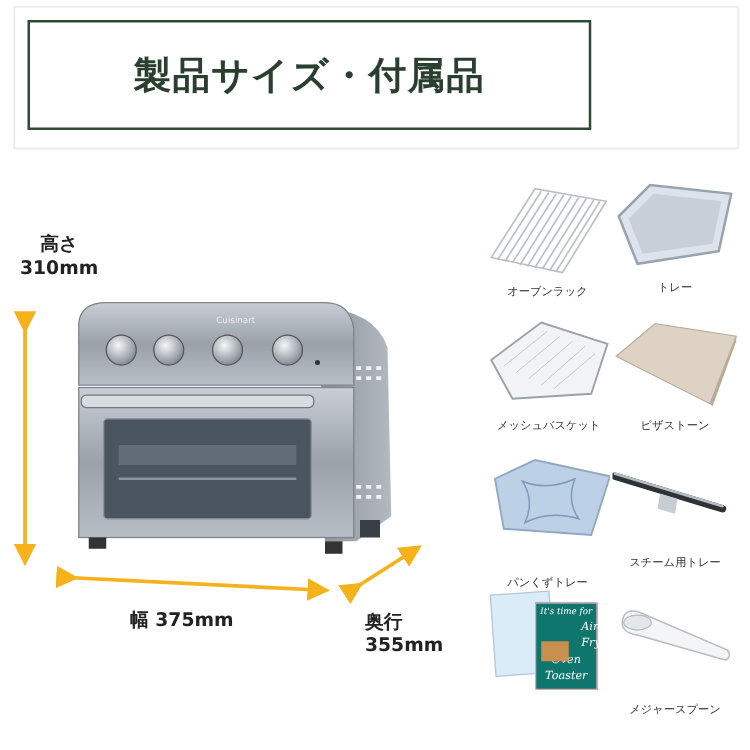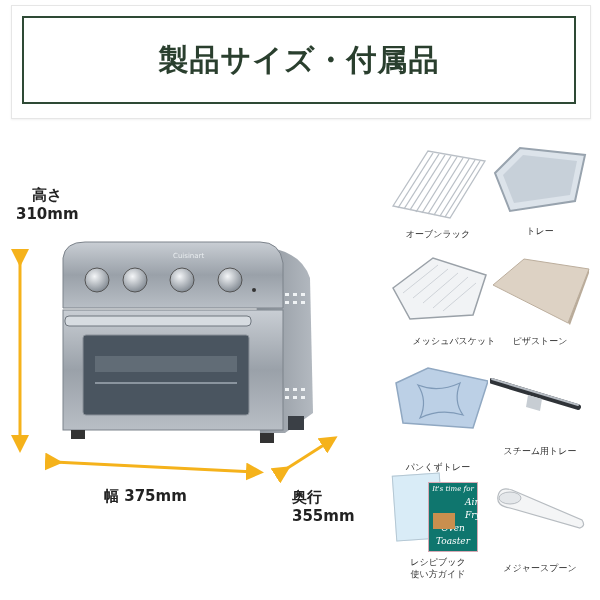--- a/index.html
+++ b/index.html
@@ -1,18 +1,18 @@
 <!DOCTYPE html>
 <html><head>
 <meta charset="utf-8">
 <style>
   html,body{margin:0;padding:0;background:#fff;}
   body{width:600px;height:600px;position:relative;overflow:hidden;font-family:"DejaVu Sans","Liberation Sans",sans-serif;color:#222;}
   .outer{position:absolute;left:11px;top:5px;width:578px;height:112px;border:1px solid #e6e6e6;box-shadow:0 1px 2px rgba(0,0,0,0.06);}
-  .frame{position:absolute;left:22px;top:16px;width:554px;height:88px;border:2px solid #2e4a35;box-sizing:border-box;display:flex;align-items:center;justify-content:center;}
+  .frame{position:absolute;left:22px;top:16px;width:451px;height:88px;border:2px solid #2e4a35;box-sizing:border-box;display:flex;align-items:center;justify-content:center;}
   .title{font-size:30px;font-weight:bold;color:#2a3f2e;letter-spacing:1px;}
   .dim{position:absolute;font-size:15px;font-weight:bold;color:#222;line-height:19px;}
   .arrow{position:absolute;}
   .acc{position:absolute;text-align:center;}
   .acc .lbl{position:absolute;font-size:9px;color:#333;white-space:nowrap;text-align:center;line-height:12px;}
 </style>
 </head>
 <body>
 
 <div class="outer"></div>
@@ -128,21 +128,21 @@
   <svg width="100" height="75" viewBox="0 0 100 75">
     <path d="M5,35 L45,5 L98,22 L85,62 L22,66 Z" fill="#f1f3f5" stroke="#9aa1a8" stroke-width="1.5"></path>
     <g stroke="#c5cad0" stroke-width="0.8">
       <path d="M15,40 L50,12"></path>
         <path d="M25,45 L60,16"></path>
         <path d="M35,50 L70,20"></path>
         <path d="M45,55 L80,24"></path>
         <path d="M55,58 L88,30"></path>
     </g>
   </svg>
-  <div class="lbl" style="left:16px;top:82px;width:100px;">メッシュバスケット</div>
+  <div class="lbl" style="left:1px;top:82px;width:100px;">メッシュバスケット</div>
 </div>
 
 <div class="acc" style="left:490px;top:253px;width:100px;height:100px;">
   <svg width="100" height="75" viewBox="0 0 100 75">
     <path d="M3,32 L34,6 L99,16 L78,70 Z" fill="#ddd2c4" stroke="#bcae9d" stroke-width="1"></path>
     <path d="M78,70 L99,16 L99,20 L80,72 Z" fill="#b9ab99"></path>
   </svg>
   <div class="lbl" style="left:0;top:82px;width:100px;">ピザストーン</div>
 </div>
 
@@ -165,24 +165,20 @@
 
 <div class="acc" style="left:388px;top:468px;width:100px;height:130px;">
   <div style="position:absolute;left:6px;top:6px;width:46px;height:64px;background:#d9ecf7;border:1px solid #b5c7d3;transform:rotate(-4deg);"></div>
   <div style="position:absolute;left:40px;top:14px;width:48px;height:68px;background:#0f766e;border:1px solid #d8a9b5;font-family:'DejaVu Serif',serif;font-style:italic;color:#fff;font-size:7px;line-height:13px;text-align:center;">
     <div>It's time for</div>
     <div style="font-size:9px;padding-left:36px;">Air Fry</div>
     <div style="font-size:9px;">Oven</div>
     <div style="font-size:9px;">Toaster</div>
     <div style="position:absolute;left:4px;top:30px;width:22px;height:16px;background:#c98f4e;"></div>
   </div>
-  <div class="lbl" style="left:0;top:88px;width:100px;">
-    <div>レシピブック</div>
-    <div>使い方ガイド</div>
-  </div>
 </div>
 
 <div class="acc" style="left:490px;top:468px;width:100px;height:130px;">
   <svg width="100" height="75" viewBox="0 0 100 75">
     <path d="M8,28 Q10,18 22,22 L92,52 Q96,58 90,60 L20,40 Q6,38 8,28 Z" fill="#f4f5f6" stroke="#b7bcc1" stroke-width="1.2"></path>
     <ellipse cx="20" cy="30" rx="11" ry="6" fill="#e4e7ea" stroke="#b7bcc1"></ellipse>
   </svg>
   <div class="lbl" style="left:0;top:94px;width:100px;">メジャースプーン</div>
 </div>
 

